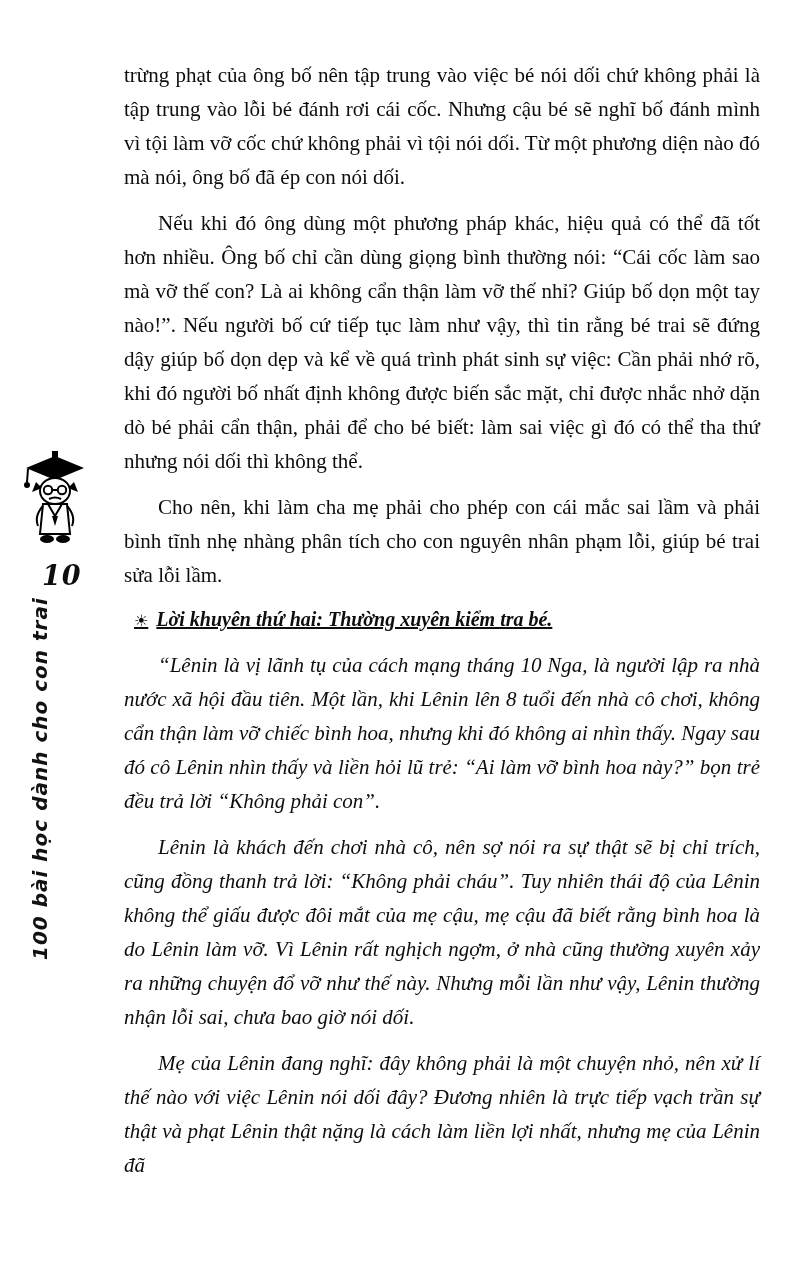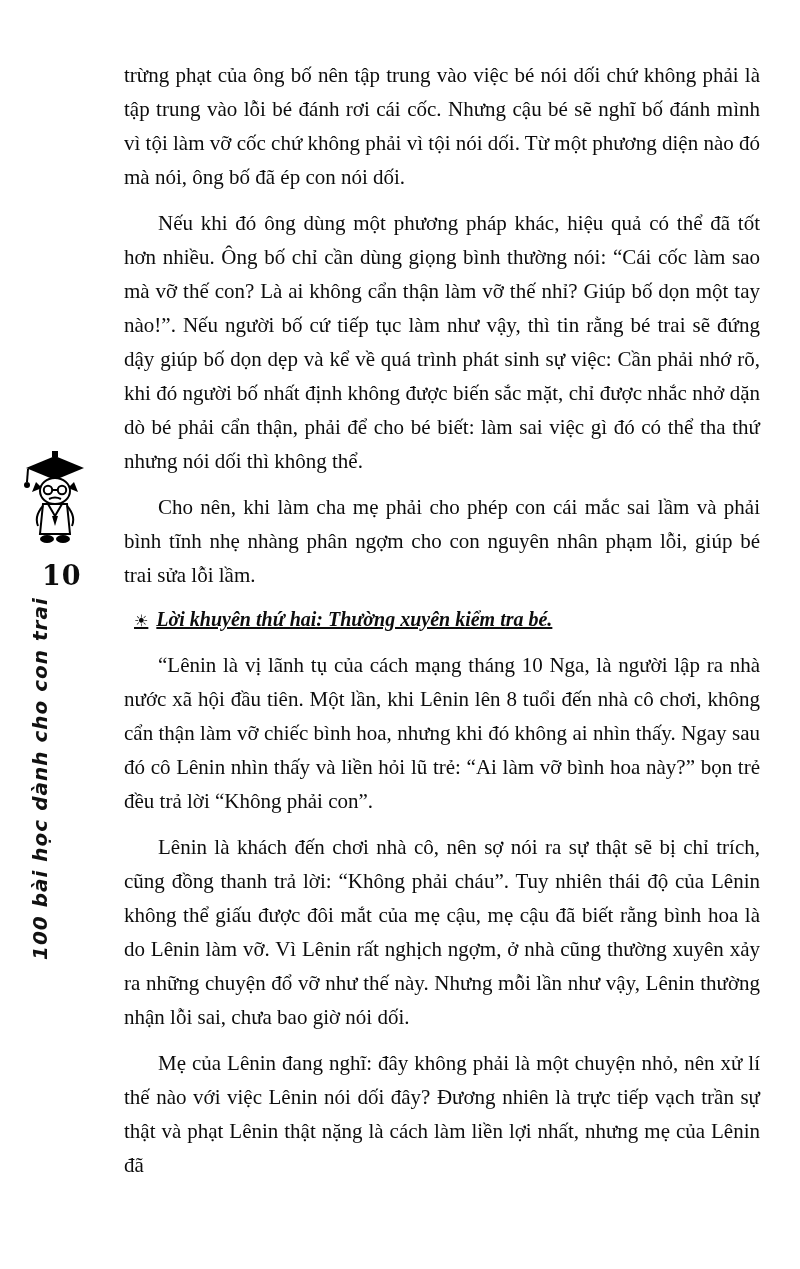--- a/index.html
+++ b/index.html
@@ -28,20 +28,21 @@
     text-align: justify;
   }
   .text-block p {
     margin: 12px;
     text-indent: 34px;
   }
   .text-block p.noindent {
     text-indent: 0;
   }
   .text-block p.story {
+    font-style: italic;
   }
 
   
   .tip {
     margin: 9px 0 9px 22px;
     font-style: italic;
     font-weight: 600;
     font-size: 20px;
     line-height: 30px;
     text-decoration: underline;
@@ -69,20 +70,21 @@
     height: 112px;
   }
   .page-number {
     position: absolute;
     left: 42px;
     top: 560px;
     font-family: "DejaVu Serif", serif;
     font-size: 27px;
     font-weight: bold;
     letter-spacing: 1px;
+    font-style: italic;
   }
   .vertical-title {
     position: absolute;
     left: -128px;
     top: 776px;
     width: 340px;
     height: 28px;
     transform: rotate(-90deg);
     transform-origin: 50% 50%;
     font-family: "DejaVu Sans", sans-serif;
@@ -135,21 +137,21 @@
   <div class="page-number">10</div>
 
   <div class="vertical-title">100 bài học dành cho con trai</div>
 
   <main class="text-block">
 
     <p class="noindent">trừng phạt của ông bố nên tập trung vào việc bé nói dối chứ không phải là tập trung vào lỗi bé đánh rơi cái cốc. Nhưng cậu bé sẽ nghĩ bố đánh mình vì tội làm vỡ cốc chứ không phải vì tội nói dối. Từ một phương diện nào đó mà nói, ông bố đã ép con nói dối.</p>
 
     <p>Nếu khi đó ông dùng một phương pháp khác, hiệu quả có thể đã tốt hơn nhiều. Ông bố chỉ cần dùng giọng bình thường nói: “Cái cốc làm sao mà vỡ thế con? Là ai không cẩn thận làm vỡ thế nhỉ? Giúp bố dọn một tay nào!”. Nếu người bố cứ tiếp tục làm như vậy, thì tin rằng bé trai sẽ đứng dậy giúp bố dọn dẹp và kể về quá trình phát sinh sự việc: Cần phải nhớ rõ, khi đó người bố nhất định không được biến sắc mặt, chỉ được nhắc nhở dặn dò bé phải cẩn thận, phải để cho bé biết: làm sai việc gì đó có thể tha thứ nhưng nói dối thì không thể.</p>
 
-    <p>Cho nên, khi làm cha mẹ phải cho phép con cái mắc sai lầm và phải bình tĩnh nhẹ nhàng phân ngợm cho con nguyên nhân phạm lỗi, giúp bé trai sửa lỗi lầm.</p>
+    <p>Cho nên, khi làm cha mẹ phải cho phép con cái mắc sai lầm và phải bình tĩnh nhẹ nhàng phân tích cho con nguyên nhân phạm lỗi, giúp bé trai sửa lỗi lầm.</p>
 
     <div class="tip">
       <span class="tip-icon">☀</span><span class="tip-text">Lời khuyên thứ hai: Thường xuyên kiểm tra bé.</span>
     </div>
 
 
     <p class="story">“Lênin là vị lãnh tụ của cách mạng tháng 10 Nga, là người lập ra nhà nước xã hội đầu tiên. Một lần, khi Lênin lên 8 tuổi đến nhà cô chơi, không cẩn thận làm vỡ chiếc bình hoa, nhưng khi đó không ai nhìn thấy. Ngay sau đó cô Lênin nhìn thấy và liền hỏi lũ trẻ: “Ai làm vỡ bình hoa này?” bọn trẻ đều trả lời “Không phải con”.</p>
 
     <p class="story">Lênin là khách đến chơi nhà cô, nên sợ nói ra sự thật sẽ bị chỉ trích, cũng đồng thanh trả lời: “Không phải cháu”. Tuy nhiên thái độ của Lênin không thể giấu được đôi mắt của mẹ cậu, mẹ cậu đã biết rằng bình hoa là do Lênin làm vỡ. Vì Lênin rất nghịch ngợm, ở nhà cũng thường xuyên xảy ra những chuyện đổ vỡ như thế này. Nhưng mỗi lần như vậy, Lênin thường nhận lỗi sai, chưa bao giờ nói dối.</p>
 

